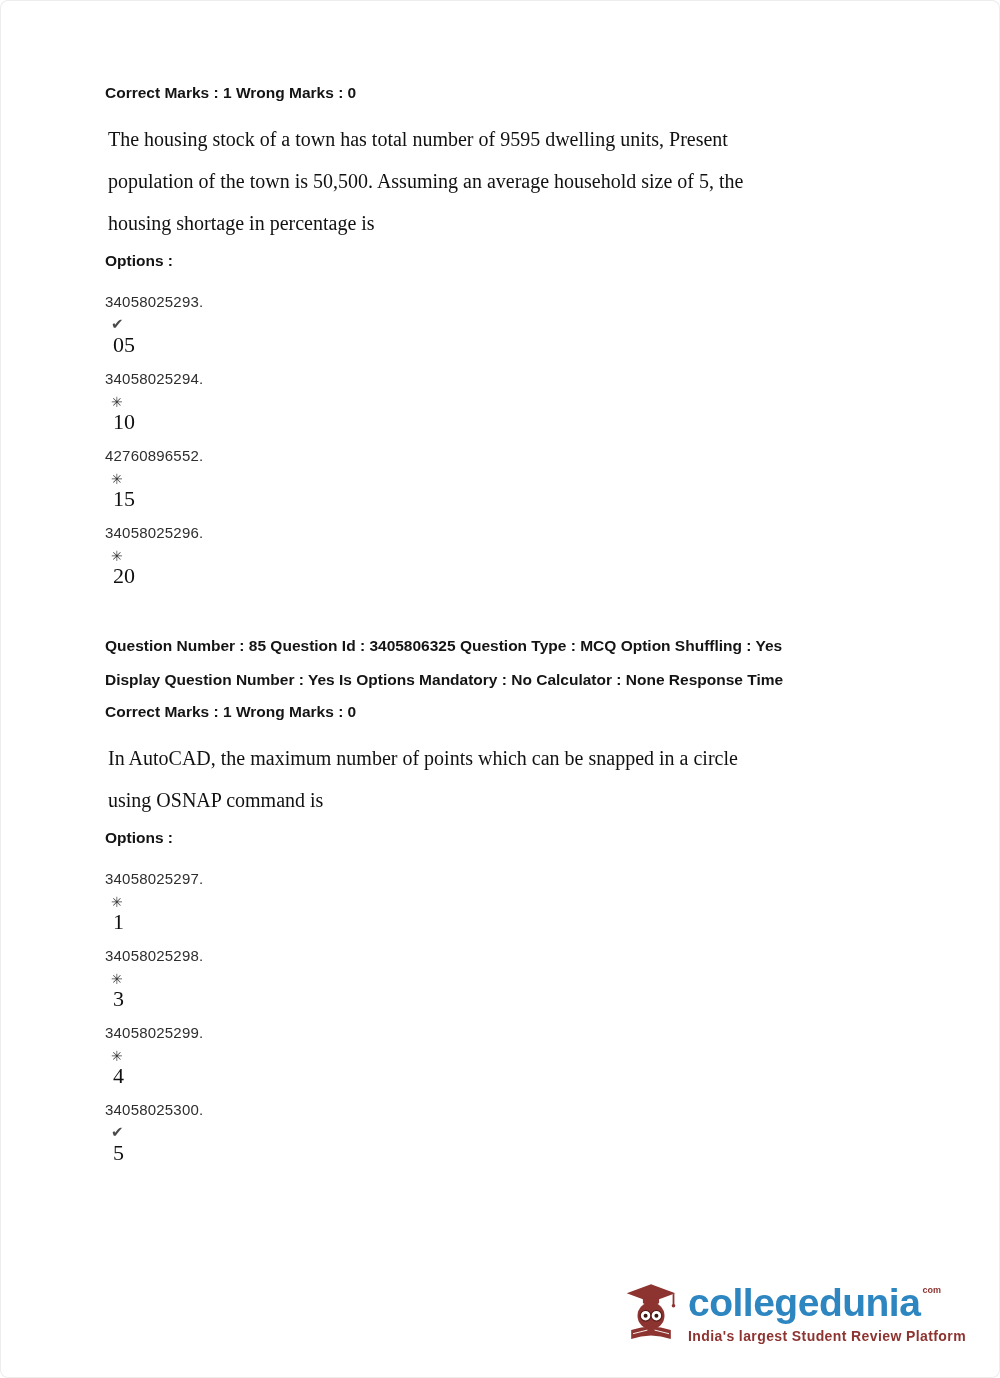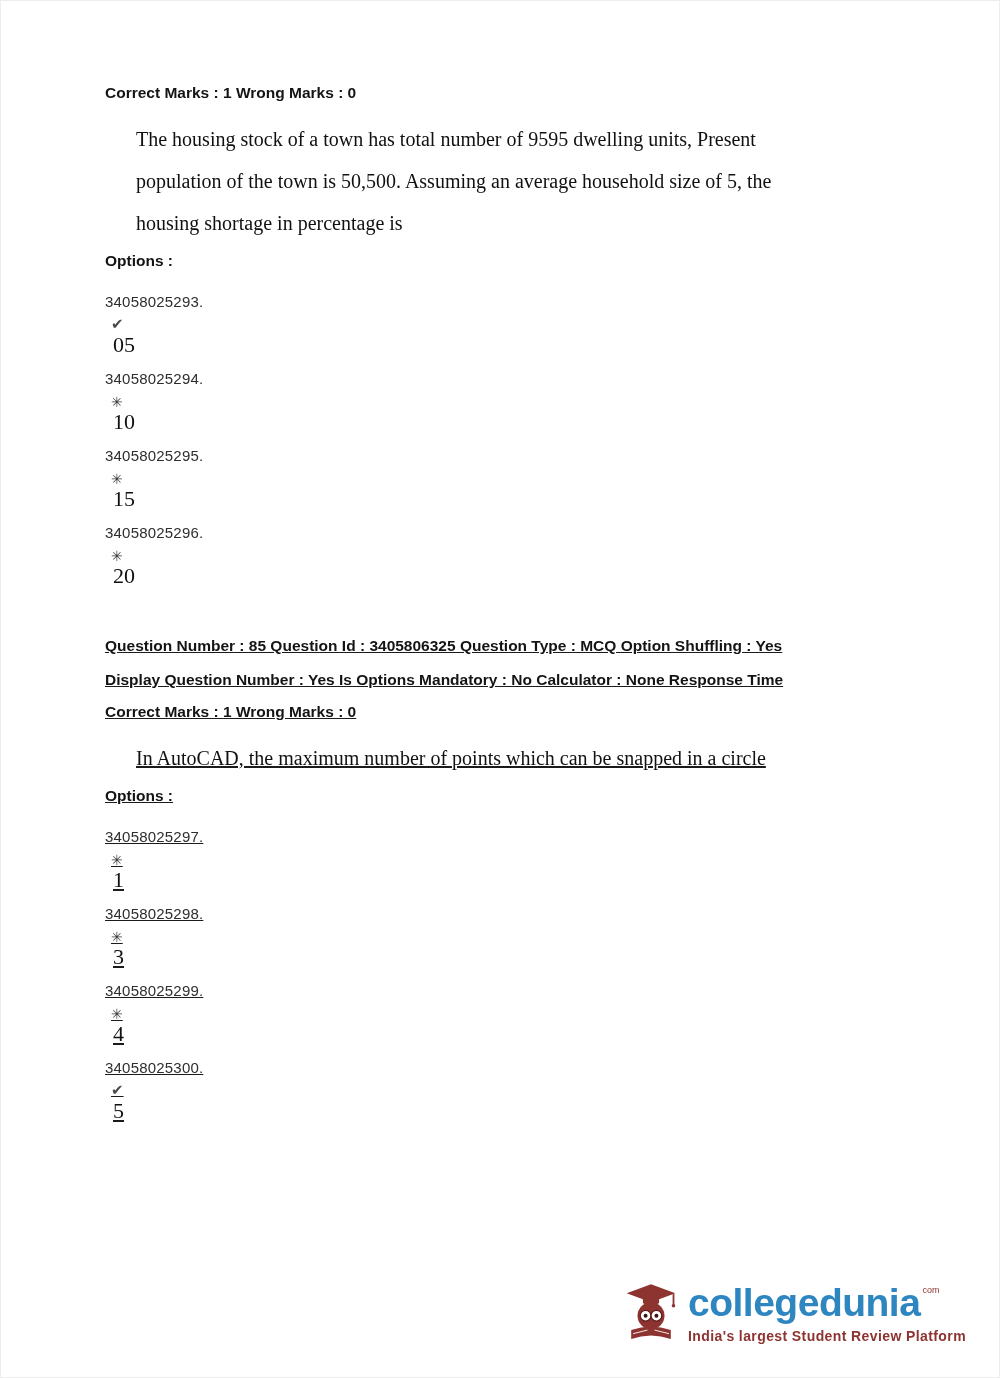--- a/index.html
+++ b/index.html
@@ -1,48 +1,48 @@
 <!DOCTYPE html>
 <html><head>
 <meta charset="utf-8">
 <style>
   * { margin: 0; padding: 0; box-sizing: border-box; }
   html, body { width: 1000px; height: 1378px; background: #ffffff; }
   body { position: relative; font-family: "Liberation Sans", sans-serif; color: #1b1b1b; overflow: hidden; }
-  .page { position: absolute; inset: 0; box-shadow: inset 0 0 0 1px #ededed; }
+  .page { position: absolute; inset: 0; box-shadow: inset 0 0 0 1px #ededed; border-radius: 8px; }
 
   .content { position: absolute; left: 105px; top: 84px; width: 810px; }
 
   .marks-line { font-size: 15.5px; font-weight: bold; color: #141414; }
 
-  .qtext { margin-top: 16px; font-family: "Liberation Serif", serif; font-size: 20px; color: #111; margin-left: 28px; }
+  .qtext { margin-top: 16px; font-family: "Liberation Serif", serif; font-size: 20px; color: #111; }
   .qtext .qline { line-height: 42px; padding-left: 3px; }
 
   .options-label { margin-top: 8px; font-size: 15.5px; font-weight: bold; color: #141414; }
 
   .options { margin-top: 16px; }
   .option { display: flex; align-items: flex-start; height: 28px; margin-bottom: 49px; flex-direction: column; }
   .opt-id { font-size: 15px; color: #2e2e2e; padding-top: 7px; letter-spacing: 0.2px; }
   .opt-icon { font-size: 15px; color: #3a3a3a; padding-top: 5px; margin: 0 7px 0 6px; font-family: "DejaVu Sans", sans-serif; }
   .opt-icon.correct { color: #4a4a4a; }
   .opt-icon.wrong { color: #3a3a3a; font-size: 14px; padding-top: 7px; }
   .opt-value { font-family: "Liberation Serif", serif; font-size: 22px; color: #101010; margin-top: -1px; padding-left: 8px; }
 
-  .q2-block { margin-top: 84px; text-decoration: underline; }
+  .q2-block { margin-top: 84px; }
   .meta-lines { font-size: 15.5px; font-weight: bold; color: #141414; }
   .meta-lines .meta-line { line-height: 34px; }
   .q2-block .marks-line { margin-top: 6px; }
 
   
   .branding { position: absolute; right: 34px; bottom: 34px; display: flex; align-items: center; }
   .mascot { width: 54px; height: 62px; margin-right: 10px; }
   .brand-text { display: flex; flex-direction: column; }
   .brand-row { display: flex; align-items: flex-start; }
   .brand-name { font-size: 39px; font-weight: bold; letter-spacing: -0.5px; }
-  .brand-tld { font-size: 9px; font-weight: normal; margin-left: 2px; margin-top: 4px; }
+  .brand-tld { font-size: 9px; font-weight: bold; margin-left: 2px; margin-top: 4px; }
   .brand-tagline { font-size: 14px; font-weight: bold; margin-top: 3px; letter-spacing: 0.4px; text-align: left; }
 </style>
 </head>
 <body>
 
 <div class="page">
 
   <div class="content">
 
     <div>
@@ -61,21 +61,21 @@
           <span class="opt-id">34058025293.</span>
           <span class="opt-icon correct">✔</span>
           <span class="opt-value">05</span>
         </div>
         <div class="option">
           <span class="opt-id">34058025294.</span>
           <span class="opt-icon wrong">✳</span>
           <span class="opt-value">10</span>
         </div>
         <div class="option">
-          <span class="opt-id">34058025295.</span>
+          <span class="opt-id">42760896552.</span>
           <span class="opt-icon wrong">✳</span>
           <span class="opt-value">15</span>
         </div>
         <div class="option">
           <span class="opt-id">34058025296.</span>
           <span class="opt-icon wrong">✳</span>
           <span class="opt-value">20</span>
         </div>
       </div>
     </div>
@@ -83,20 +83,21 @@
     <div class="q2-block">
       <div class="meta-lines">
         <div class="meta-line">Question Number : 85 Question Id : 3405806325 Question Type : MCQ Option Shuffling : Yes</div>
         <div class="meta-line">Display Question Number : Yes Is Options Mandatory : No Calculator : None Response Time</div>
       </div>
 
       <div class="marks-line">Correct Marks : 1 Wrong Marks : 0</div>
 
       <div class="qtext">
         <div class="qline">In AutoCAD, the maximum number of points which can be snapped in a circle</div>
+        <div class="qline">using OSNAP command is</div>
       </div>
 
       <div class="options-label">Options :</div>
 
       <div class="options">
         <div class="option">
           <span class="opt-id">34058025297.</span>
           <span class="opt-icon wrong">✳</span>
           <span class="opt-value">1</span>
         </div>

